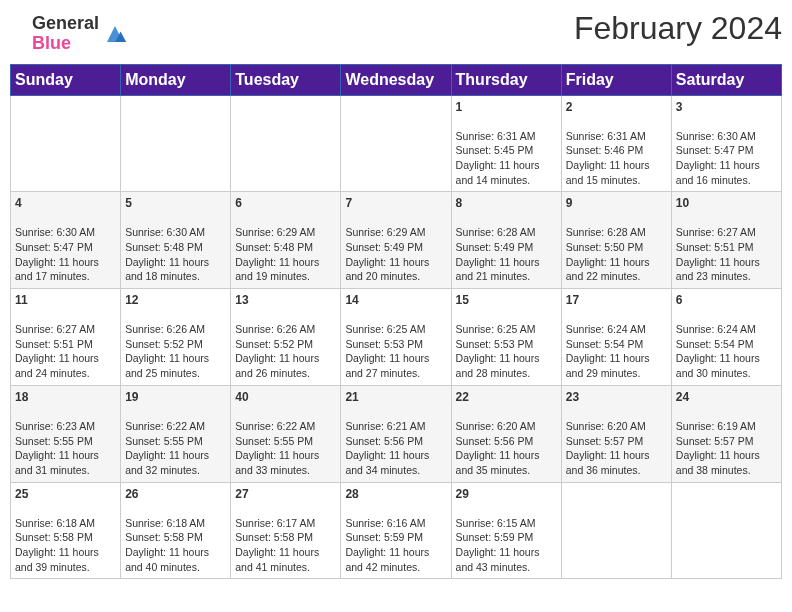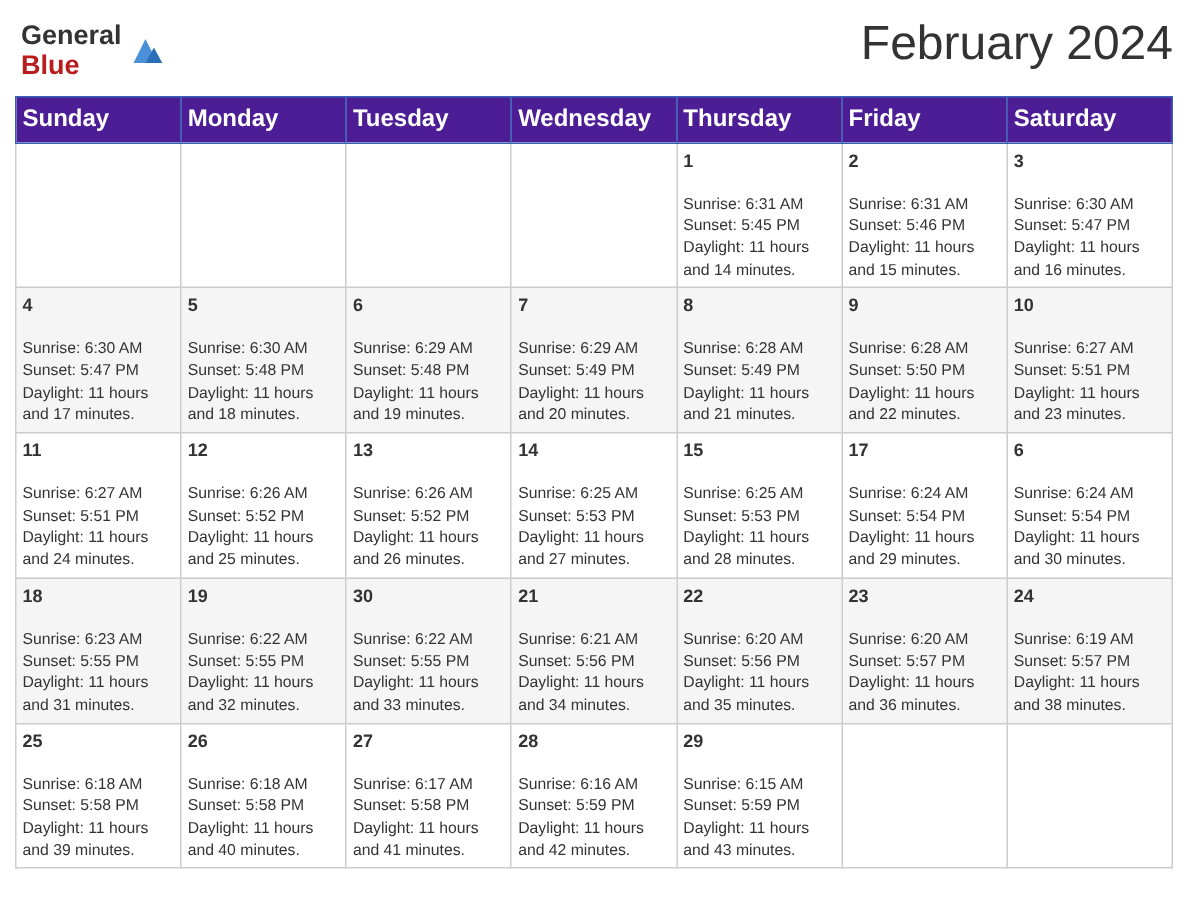--- a/index.html
+++ b/index.html
@@ -13,20 +13,21 @@
     .header-area {
       display: flex;
       justify-content: space-between;
       align-items: flex-start;
       margin-bottom: 6px;
     }
     .logo {
       display: flex;
       align-items: center;
       padding: 4px;
+      margin-left: 18px;
     }
     .logo-text {
       display: flex;
       flex-direction: column;
       font-size: 18px;
       font-weight: bold;
       line-height: 1.1;
     }
     .logo-text span:first-child { color: #333; }
     .logo-text span:last-child { color: #4a90d9; }
@@ -92,21 +93,21 @@
       background: #fff;
     }
   </style>
 </head>
 <body>
 
 <div class="header-area">
   <div class="logo">
     <div class="logo-text">
       <span>General</span>
-      <span style="color:#b91c1c;">Blue</span>
+      <span style="color:#ec4899;">Blue</span>
     </div>
     <svg class="logo-icon" viewBox="0 0 30 30">
       <polygon points="5,25 15,5 25,25" fill="#4a90d9"></polygon>
       <polygon points="15,25 22,12 29,25" fill="#2a70b9"></polygon>
     </svg>
   </div>
   <div class="title-area">
     <div class="month-title">February 2024</div>
   </div>
 </div>
@@ -205,21 +206,21 @@
       <tr>
         <td>
           <div class="day-number">18</div>
           <div class="day-info">Sunrise: 6:23 AM<br>Sunset: 5:55 PM<br>Daylight: 11 hours and 31 minutes.</div>
         </td>
         <td>
           <div class="day-number">19</div>
           <div class="day-info">Sunrise: 6:22 AM<br>Sunset: 5:55 PM<br>Daylight: 11 hours and 32 minutes.</div>
         </td>
         <td>
-          <div class="day-number">30</div>
+          <div class="day-number">40</div>
           <div class="day-info">Sunrise: 6:22 AM<br>Sunset: 5:55 PM<br>Daylight: 11 hours and 33 minutes.</div>
         </td>
         <td>
           <div class="day-number">21</div>
           <div class="day-info">Sunrise: 6:21 AM<br>Sunset: 5:56 PM<br>Daylight: 11 hours and 34 minutes.</div>
         </td>
         <td>
           <div class="day-number">22</div>
           <div class="day-info">Sunrise: 6:20 AM<br>Sunset: 5:56 PM<br>Daylight: 11 hours and 35 minutes.</div>
         </td>

